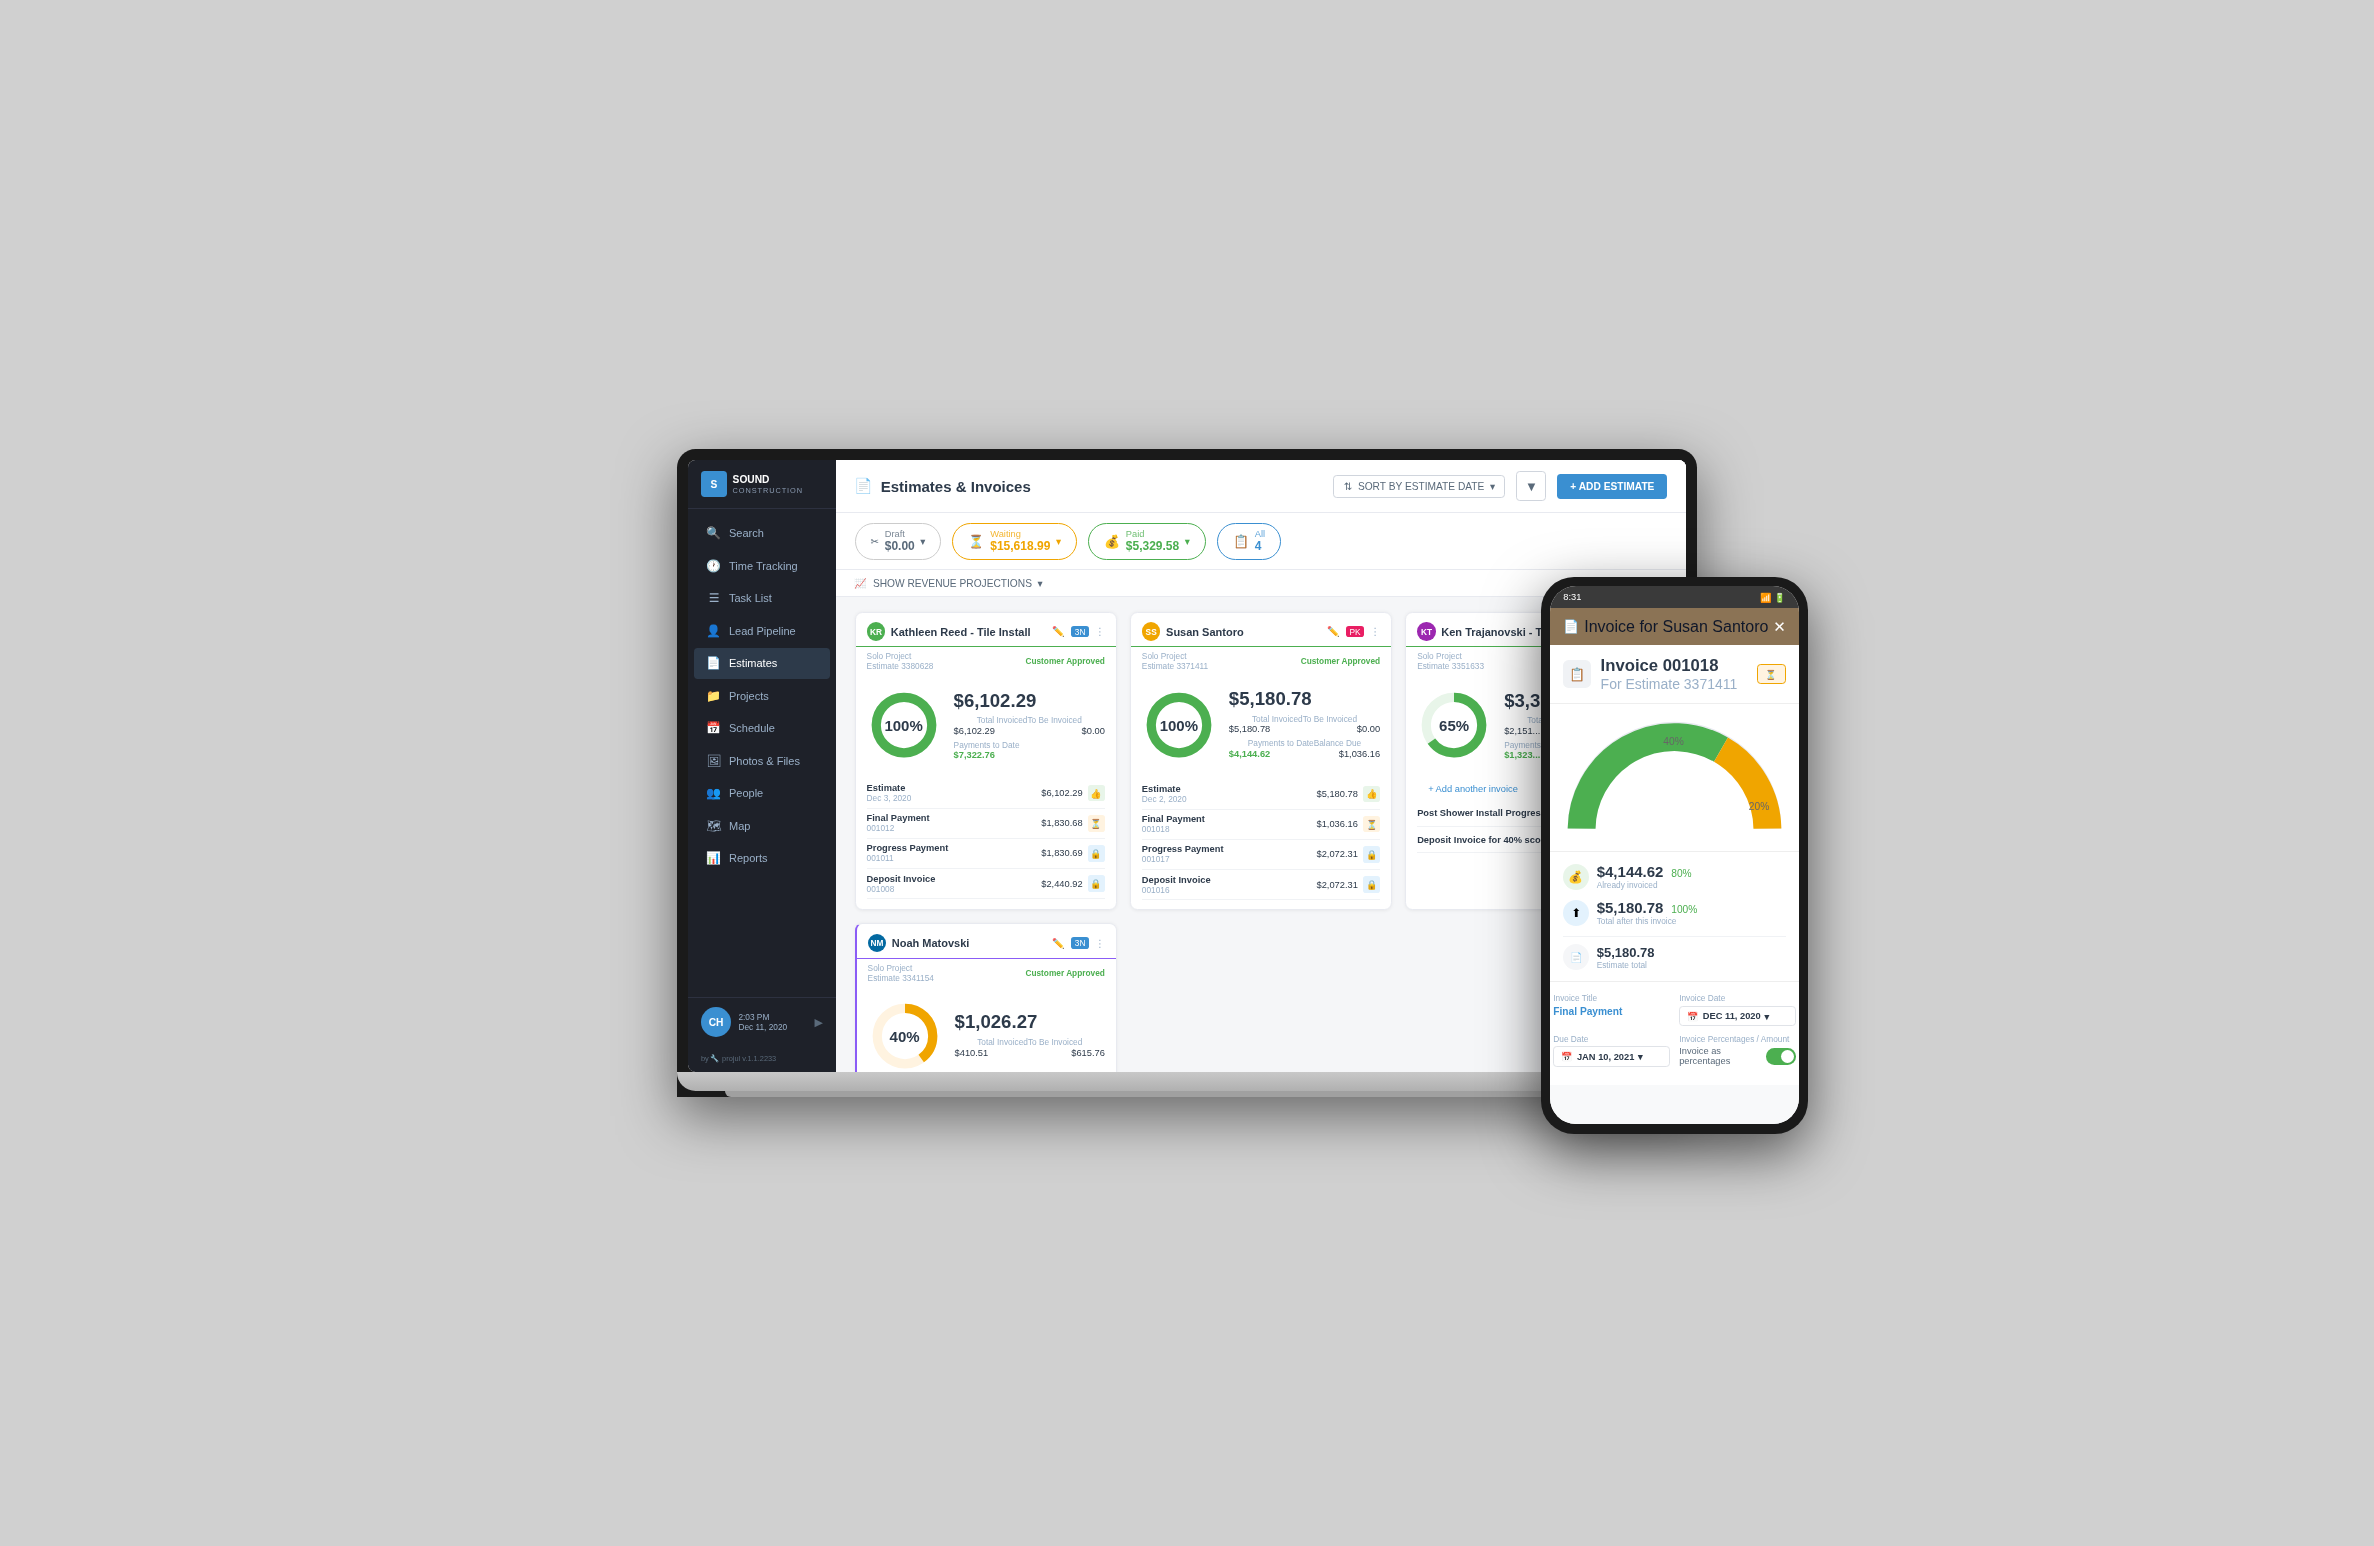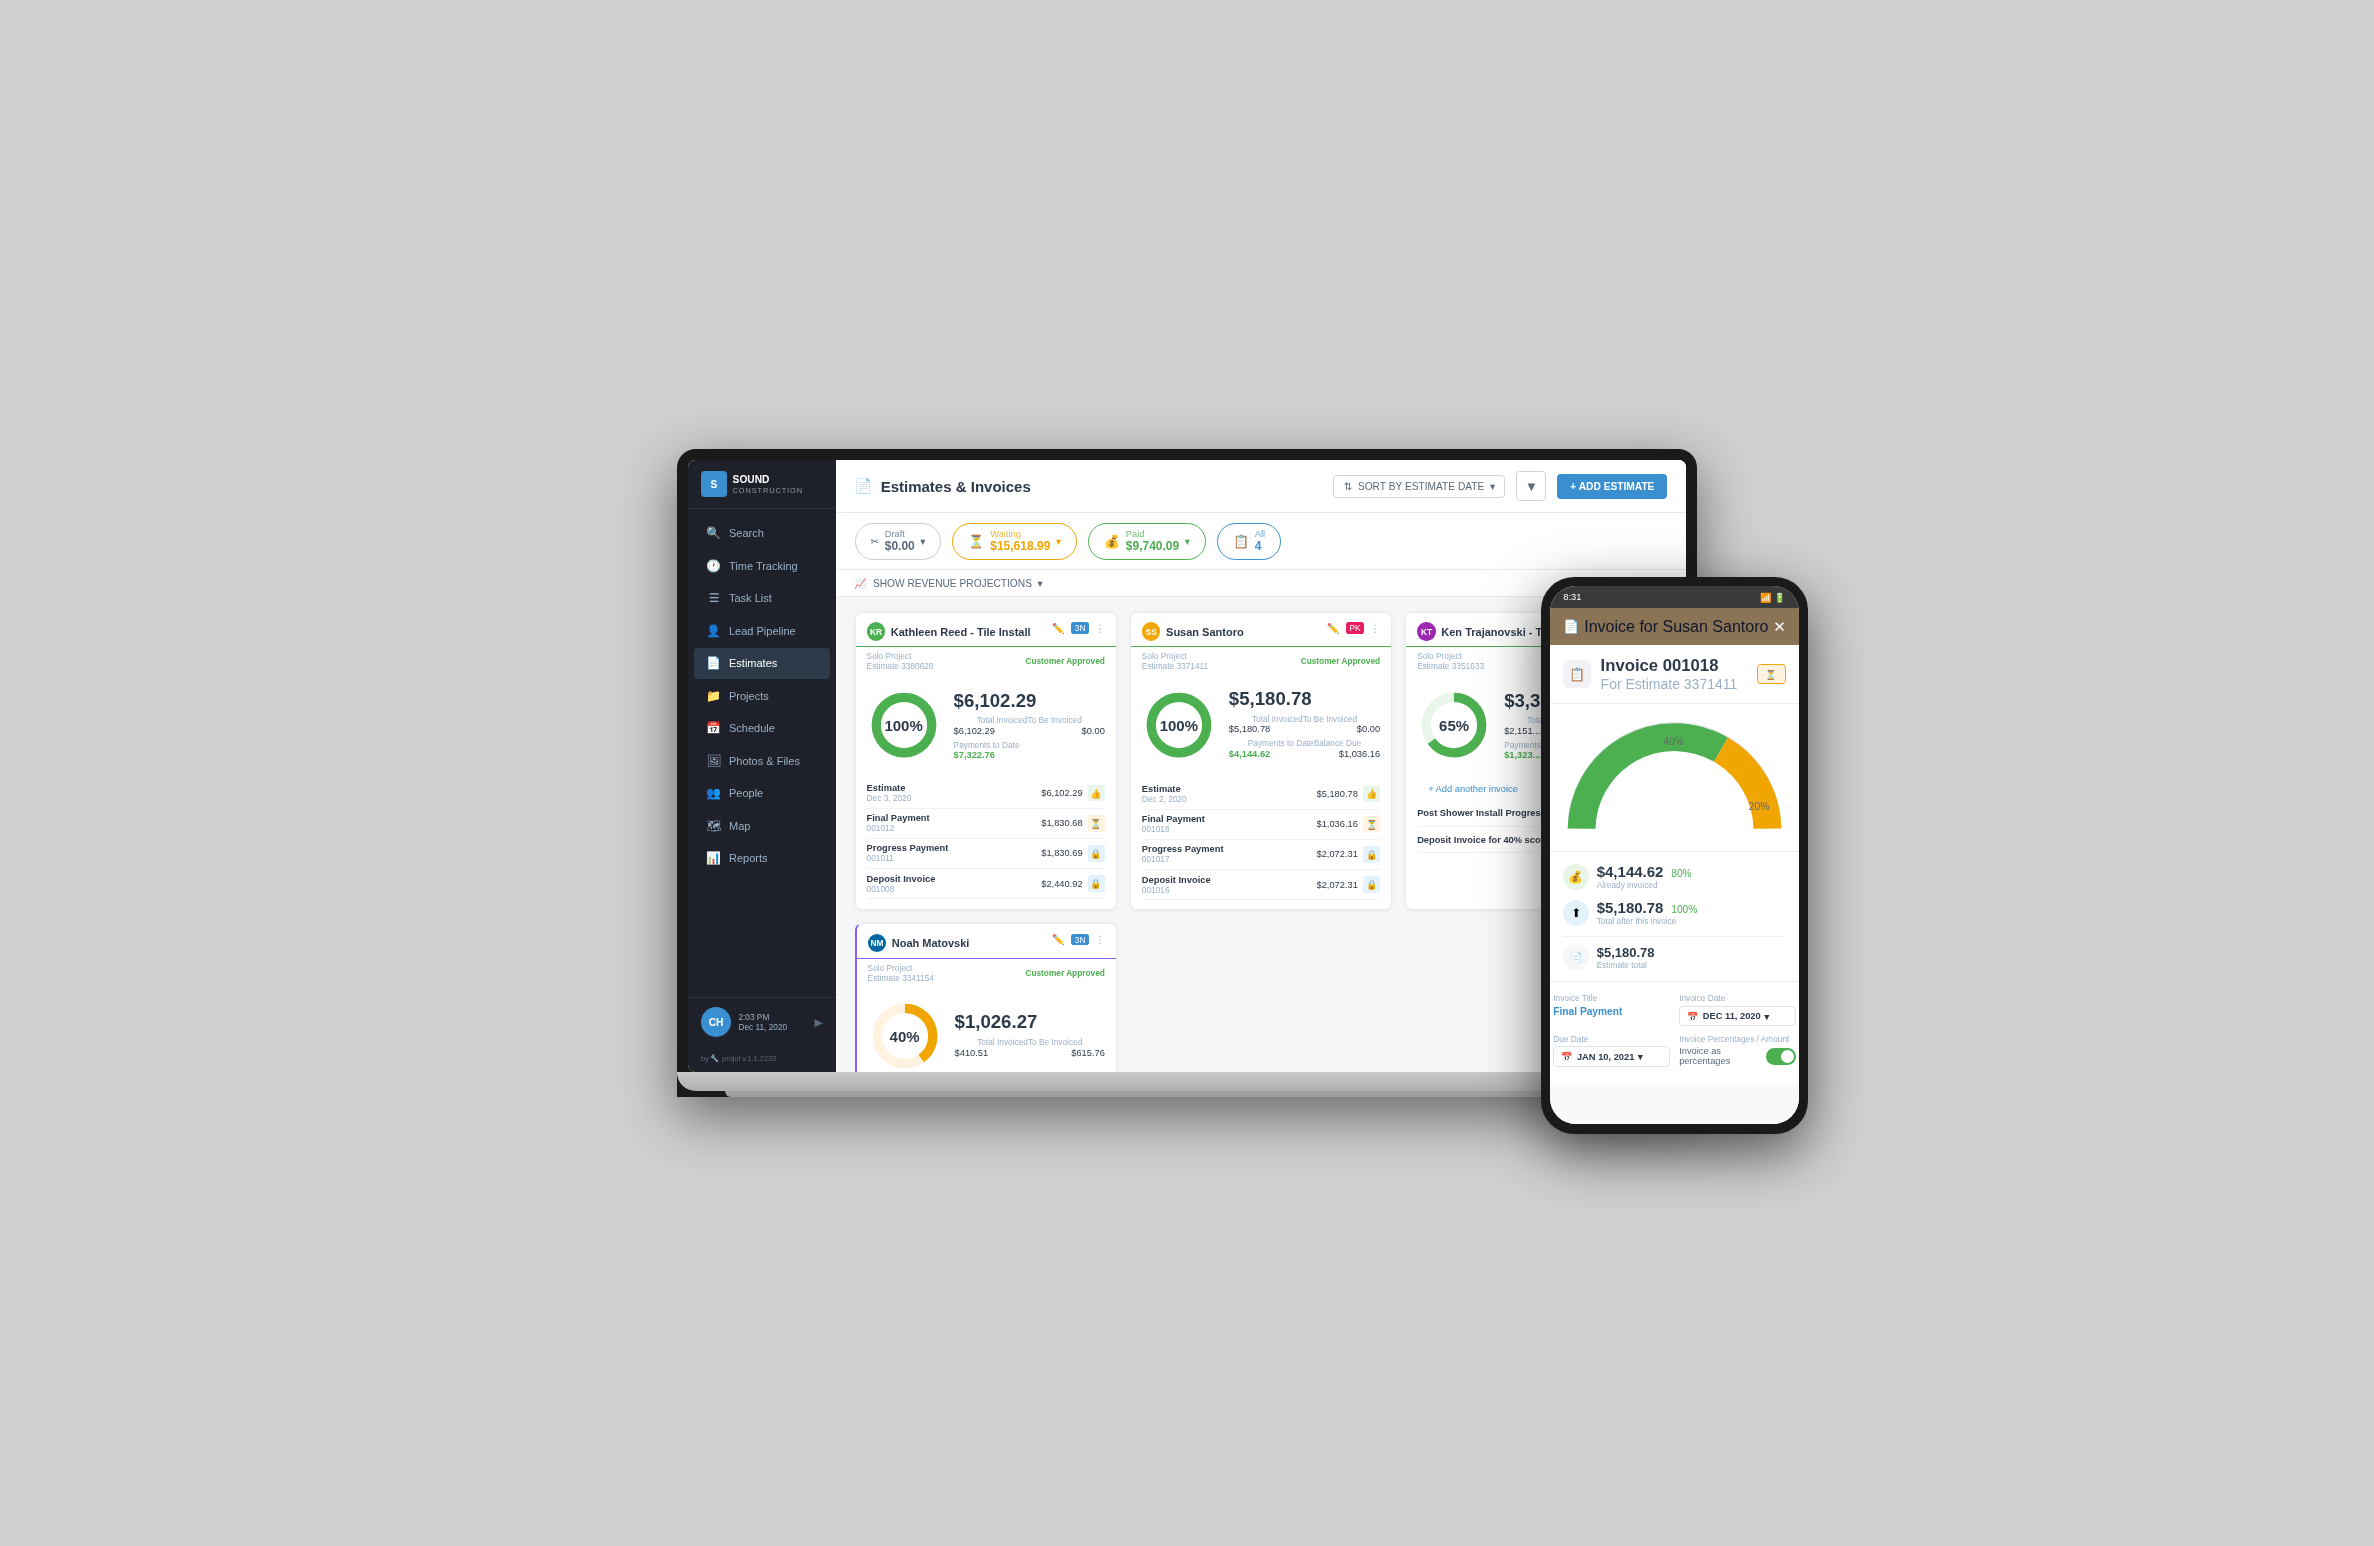--- a/index.html
+++ b/index.html
@@ -275,21 +275,21 @@
       background: white;
       border-radius: 7.4px;
       border: 0.9px solid #e8eaf0;
       overflow: hidden;
       box-shadow: 0 0.9px 3.7px rgba(0,0,0,0.06);
     }
     .card-header {
       padding: 9.3px 11px 5.6px;
       border-bottom: 1.9px solid #4caf50;
       display: flex;
-      align-items: flex-start;
+      align-items: center;
       justify-content: space-between;
     }
     .card-client {
       display: flex;
       align-items: center;
       gap: 5.6px;
     }
     .client-avatar {
       width: 18.6px;
       height: 18.6px;
@@ -752,21 +752,21 @@
             <div>
               <div class="tab-label">Waiting</div>
               <div class="tab-amount">$15,618.99</div>
             </div>
             <span>▾</span>
           </div>
           <div class="status-tab paid">
             <span style="font-size:13px;">💰</span>
             <div>
               <div class="tab-label">Paid</div>
-              <div class="tab-amount">$9,740.09</div>
+              <div class="tab-amount">$5,329.58</div>
             </div>
             <span>▾</span>
           </div>
           <div class="status-tab all">
             <span style="font-size:13px;">📋</span>
             <div>
               <div class="tab-label">All</div>
               <div class="tab-amount">4</div>
             </div>
           </div>

